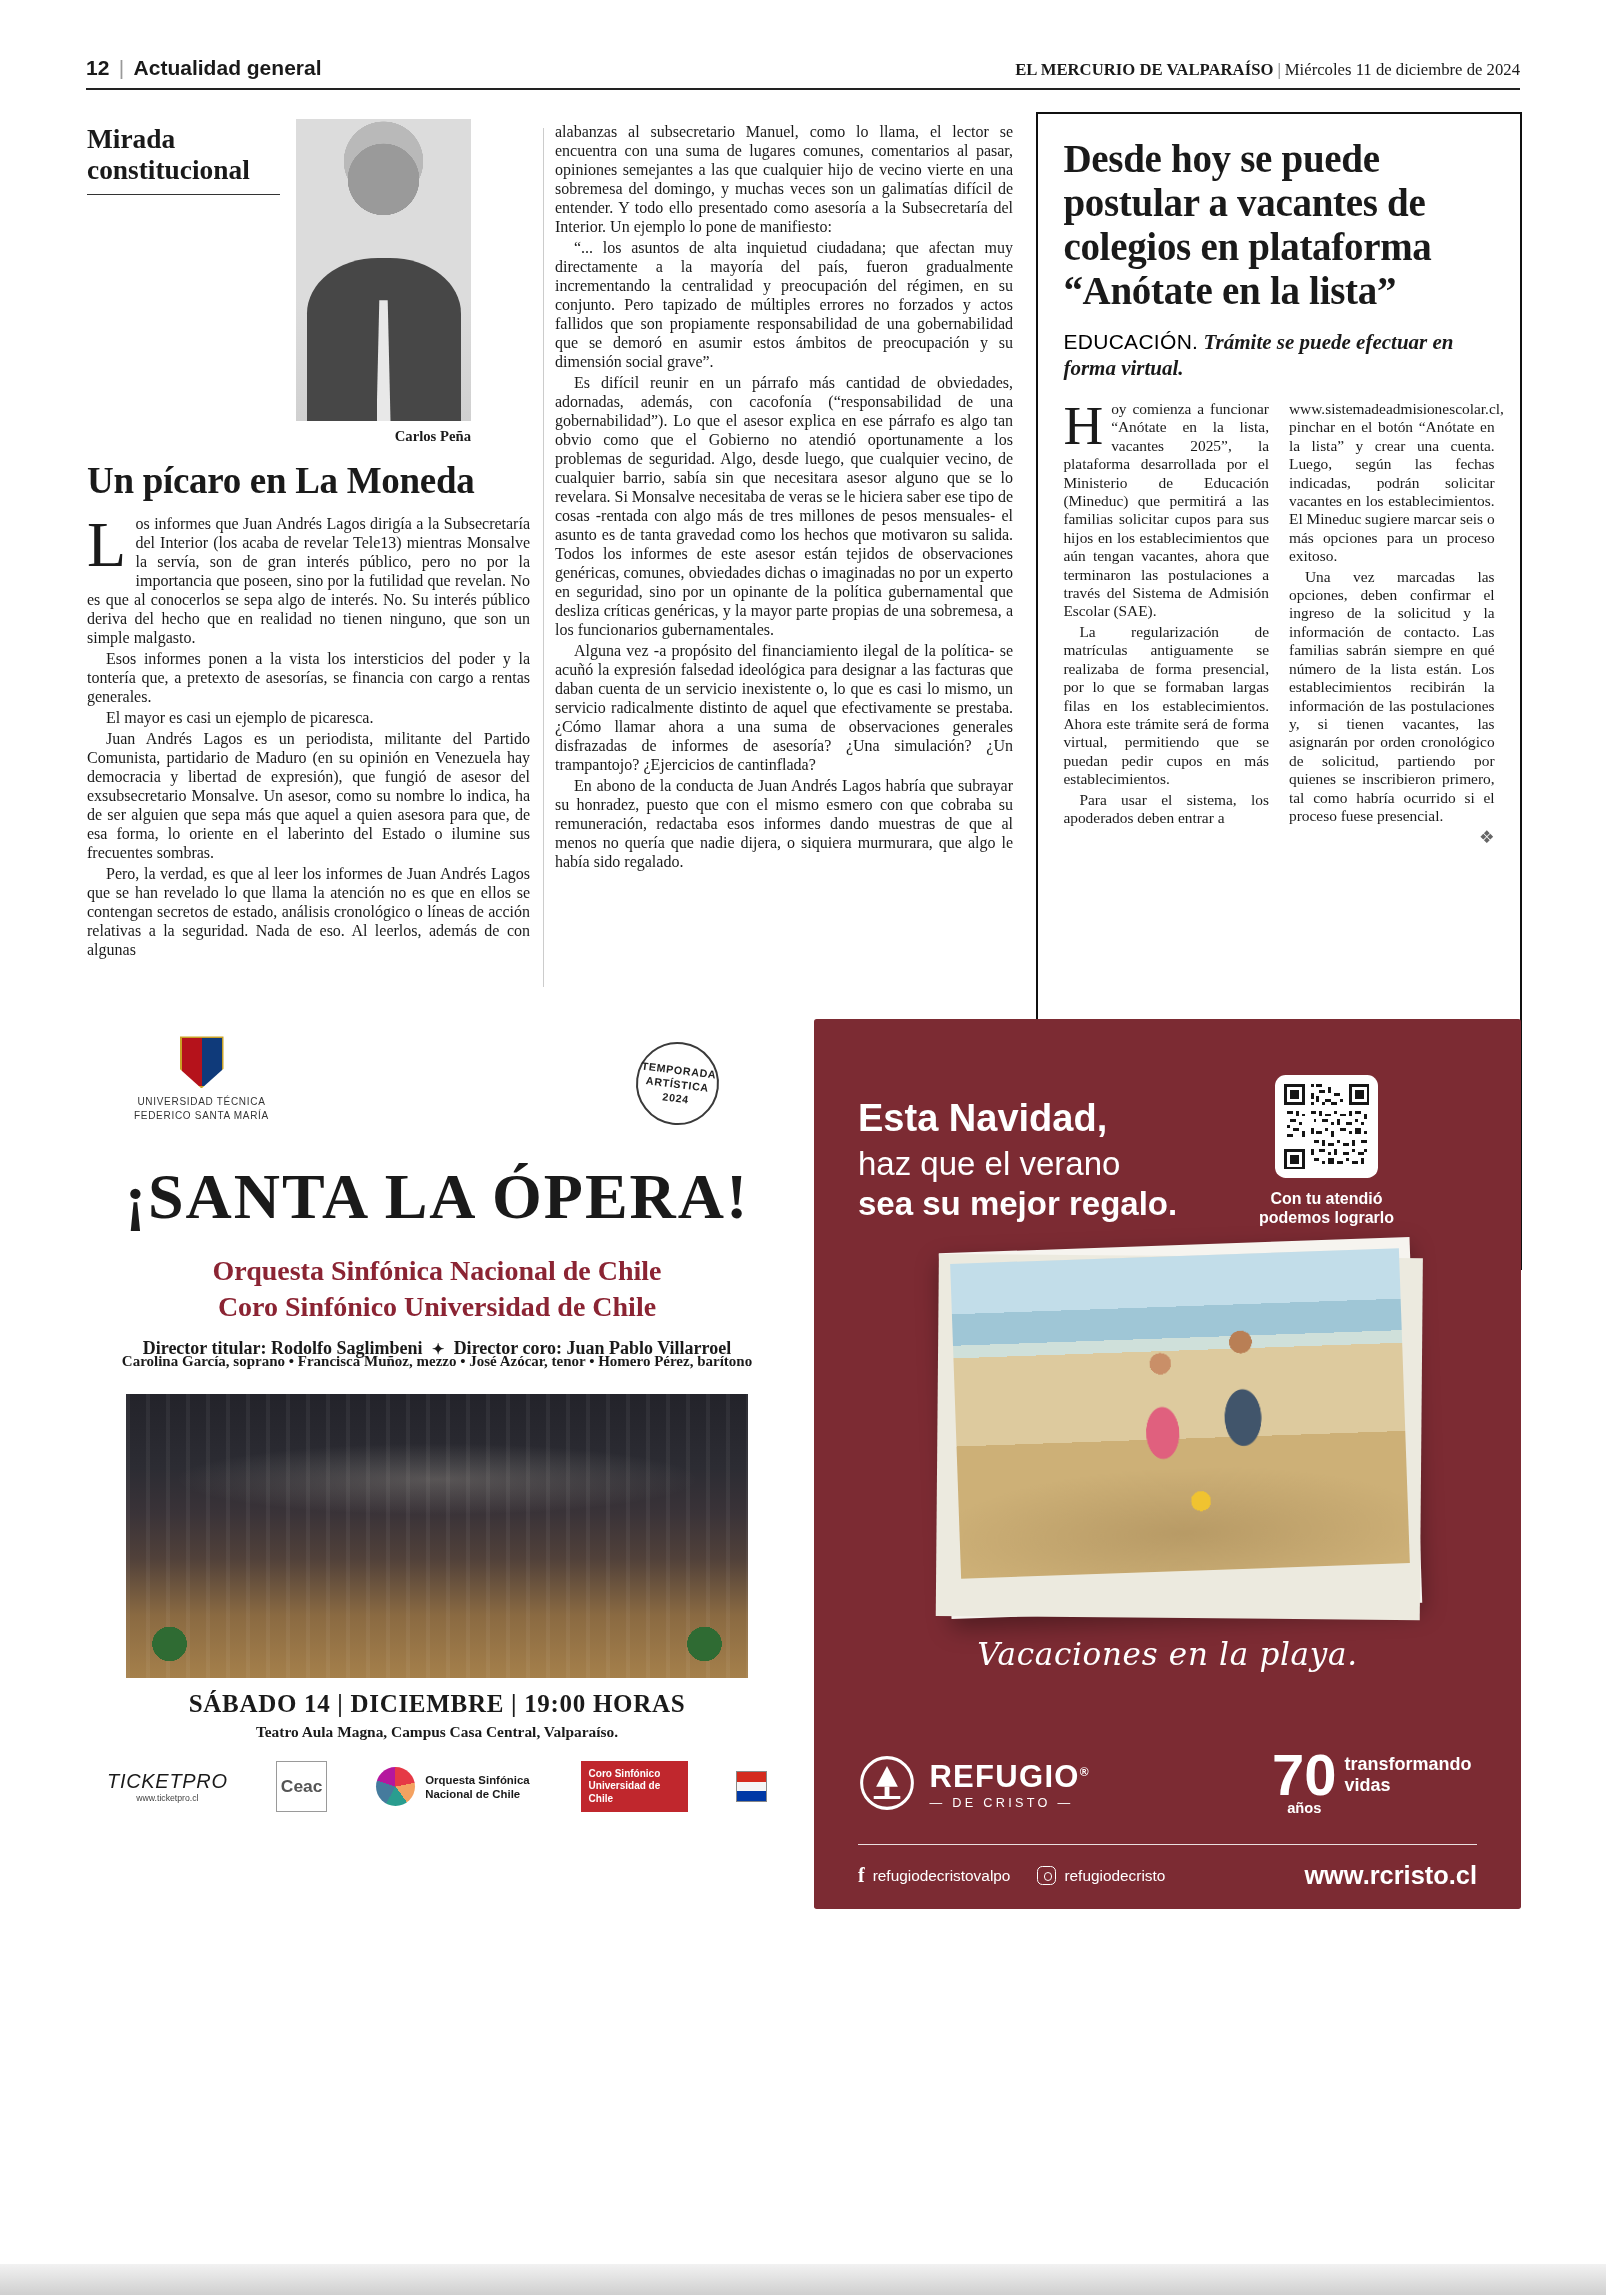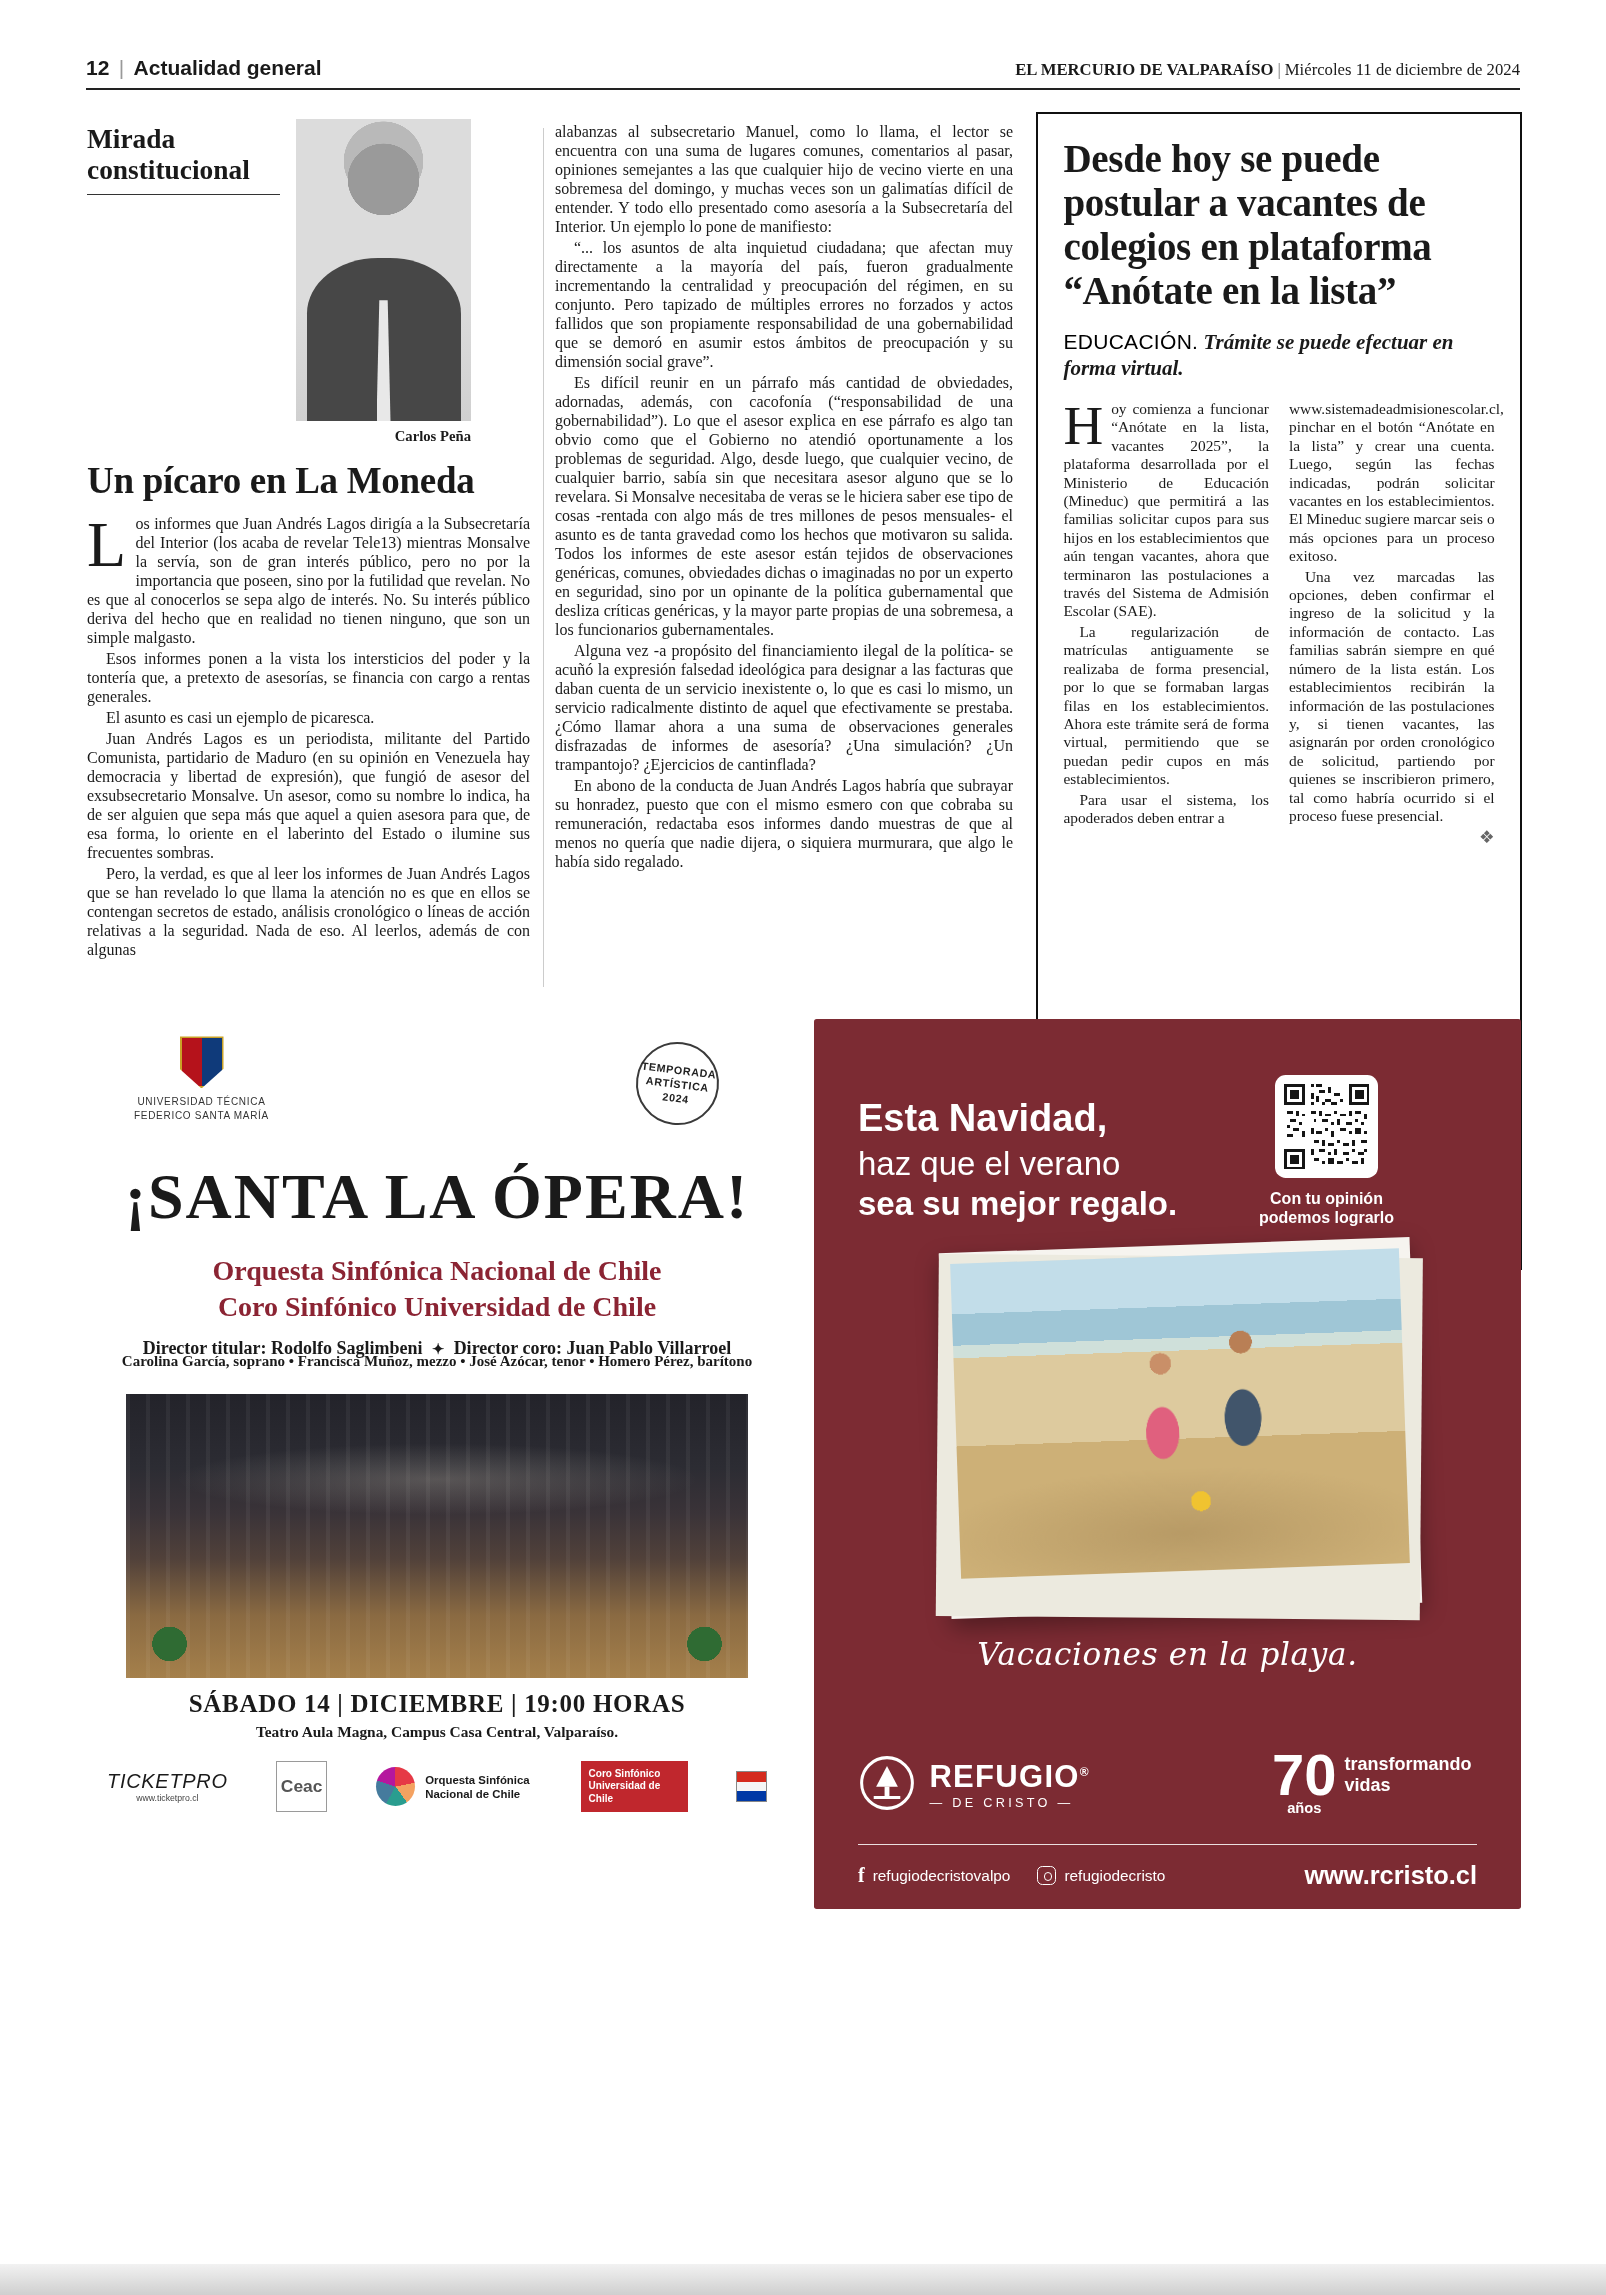--- a/index.html
+++ b/index.html
@@ -165,21 +165,21 @@
         <div>Mirada</div>
         <div>constitucional</div>
       </div>
       <div class="portrait"></div>
       <div class="portrait-caption">Carlos Peña</div>
       <h1 class="oped-headline">Un pícaro en La Moneda</h1>
     </div>
     <div class="oped-body">
       <p class="p-first"><span class="dropcap">L</span><span>os informes que Juan Andrés Lagos dirigía a la Subsecretaría del Interior (los acaba de revelar Tele13) mientras Monsalve la servía, son de gran interés público, pero no por la importancia que poseen, sino por la futilidad que revelan. No es que al conocerlos se sepa algo de interés. No. Su interés público deriva del hecho que en realidad no tienen ninguno, que son un simple malgasto.</span></p>
       <p>Esos informes ponen a la vista los intersticios del poder y la tontería que, a pretexto de asesorías, se financia con cargo a rentas generales.</p>
-      <p>El asunto es casi un ejemplo de picaresca.</p>
+      <p>El mayor es casi un ejemplo de picaresca.</p>
       <p>Juan Andrés Lagos es un periodista, militante del Partido Comunista, partidario de Maduro (en su opinión en Venezuela hay democracia y libertad de expresión), que fungió de asesor del exsubsecretario Monsalve. Un asesor, como su nombre lo indica, ha de ser alguien que sepa más que aquel a quien asesora para que, de esa forma, lo oriente en el laberinto del Estado o ilumine sus frecuentes sombras.</p>
       <p>Pero, la verdad, es que al leer los informes de Juan Andrés Lagos que se han revelado lo que llama la atención no es que en ellos se contengan secretos de estado, análisis cronológico o líneas de acción relativas a la seguridad. Nada de eso. Al leerlos, además de con algunas</p>
     </div>
   </div>
 
   <div class="col-rule"></div>
 
   <div class="oped-col2 bodytext">
     <p class="p-first">alabanzas al subsecretario Manuel, como lo llama, el lector se encuentra con una suma de lugares comunes, comentarios al pasar, opiniones semejantes a las que cualquier hijo de vecino vierte en una sobremesa del domingo, y muchas veces son un galimatías difícil de entender. Y todo ello presentado como asesoría a la Subsecretaría del Interior. Un ejemplo lo pone de manifiesto:</p>
     <p>“... los asuntos de alta inquietud ciudadana; que afectan muy directamente a la mayoría del país, fueron gradualmente incrementando la centralidad y preocupación del régimen, en su conjunto. Pero tapizado de múltiples errores no forzados y actos fallidos que son propiamente responsabilidad de una gobernabilidad que se demoró en asumir estos ámbitos de preocupación y su dimensión social grave”.</p>
@@ -256,21 +256,21 @@
         <rect width="29" height="29" fill="#ffffff"></rect>
         <g fill="#151515">
           <path d="M0 0h7v7H0zM22 0h7v7h-7zM0 22h7v7H0z"></path>
           <path fill="#ffffff" d="M1 1h5v5H1zM23 1h5v5h-5zM1 23h5v5H1z"></path>
           <path d="M2 2h3v3H2zM24 2h3v3h-3zM2 24h3v3H2z"></path>
           <path d="M9 0h1v1H9zM11 0h2v1h-2zM15 1h1v2h-1zM12 2h2v1h-2zM9 3h1v2H9zM17 3h2v1h-2zM11 4h1v2h-1zM14 5h2v1h-2zM19 5h1v1h-1zM9 6h1v1H9zM13 6h1v1h-1zM16 6h2v1h-2zM1 9h2v1H1zM4 9h1v2H4zM6 10h1v1H6zM2 12h2v1H2zM5 13h1v1H5zM1 14h1v1H1zM3 15h2v1H3zM6 16h1v2H6zM1 17h2v1H1zM9 9h2v1H9zM12 9h1v2h-1zM14 10h2v1h-2zM17 9h1v1h-1zM19 10h2v1h-2zM22 9h1v2h-1zM24 9h2v1h-2zM27 10h1v2h-1zM10 12h1v1h-1zM13 12h2v1h-2zM16 13h1v1h-1zM18 12h1v2h-1zM21 13h2v1h-2zM24 12h1v1h-1zM26 13h1v1h-1zM9 15h1v2H9zM11 16h2v1h-2zM14 15h1v1h-1zM16 16h1v2h-1zM19 15h2v1h-2zM22 16h1v1h-1zM24 15h2v2h-2zM27 16h1v1h-1zM10 19h2v1h-2zM13 19h1v2h-1zM15 20h2v1h-2zM18 19h1v1h-1zM20 20h2v1h-2zM23 19h1v2h-1zM26 19h2v1h-2zM9 22h1v2H9zM12 22h2v1h-2zM15 23h1v1h-1zM17 22h1v2h-1zM20 23h2v1h-2zM23 22h1v1h-1zM25 23h2v1h-2zM27 22h1v1h-1zM10 25h2v1h-2zM13 26h1v1h-1zM15 25h2v2h-2zM18 26h2v1h-2zM21 25h1v1h-1zM23 26h2v1h-2zM26 25h1v2h-1z"></path>
         </g>
       </svg>
     </div>
     <div class="qr-caption">
-      <div>Con tu opinión</div>
+      <div>Con tu atendió</div>
       <div>podemos lograrlo</div>
     </div>
 
     <div class="polaroid">
       <div class="beach"></div>
     </div>
     <div class="script-caption">Vacaciones en la playa.</div>
 
     <div class="rf-footer">
       <div class="rf-logo">

